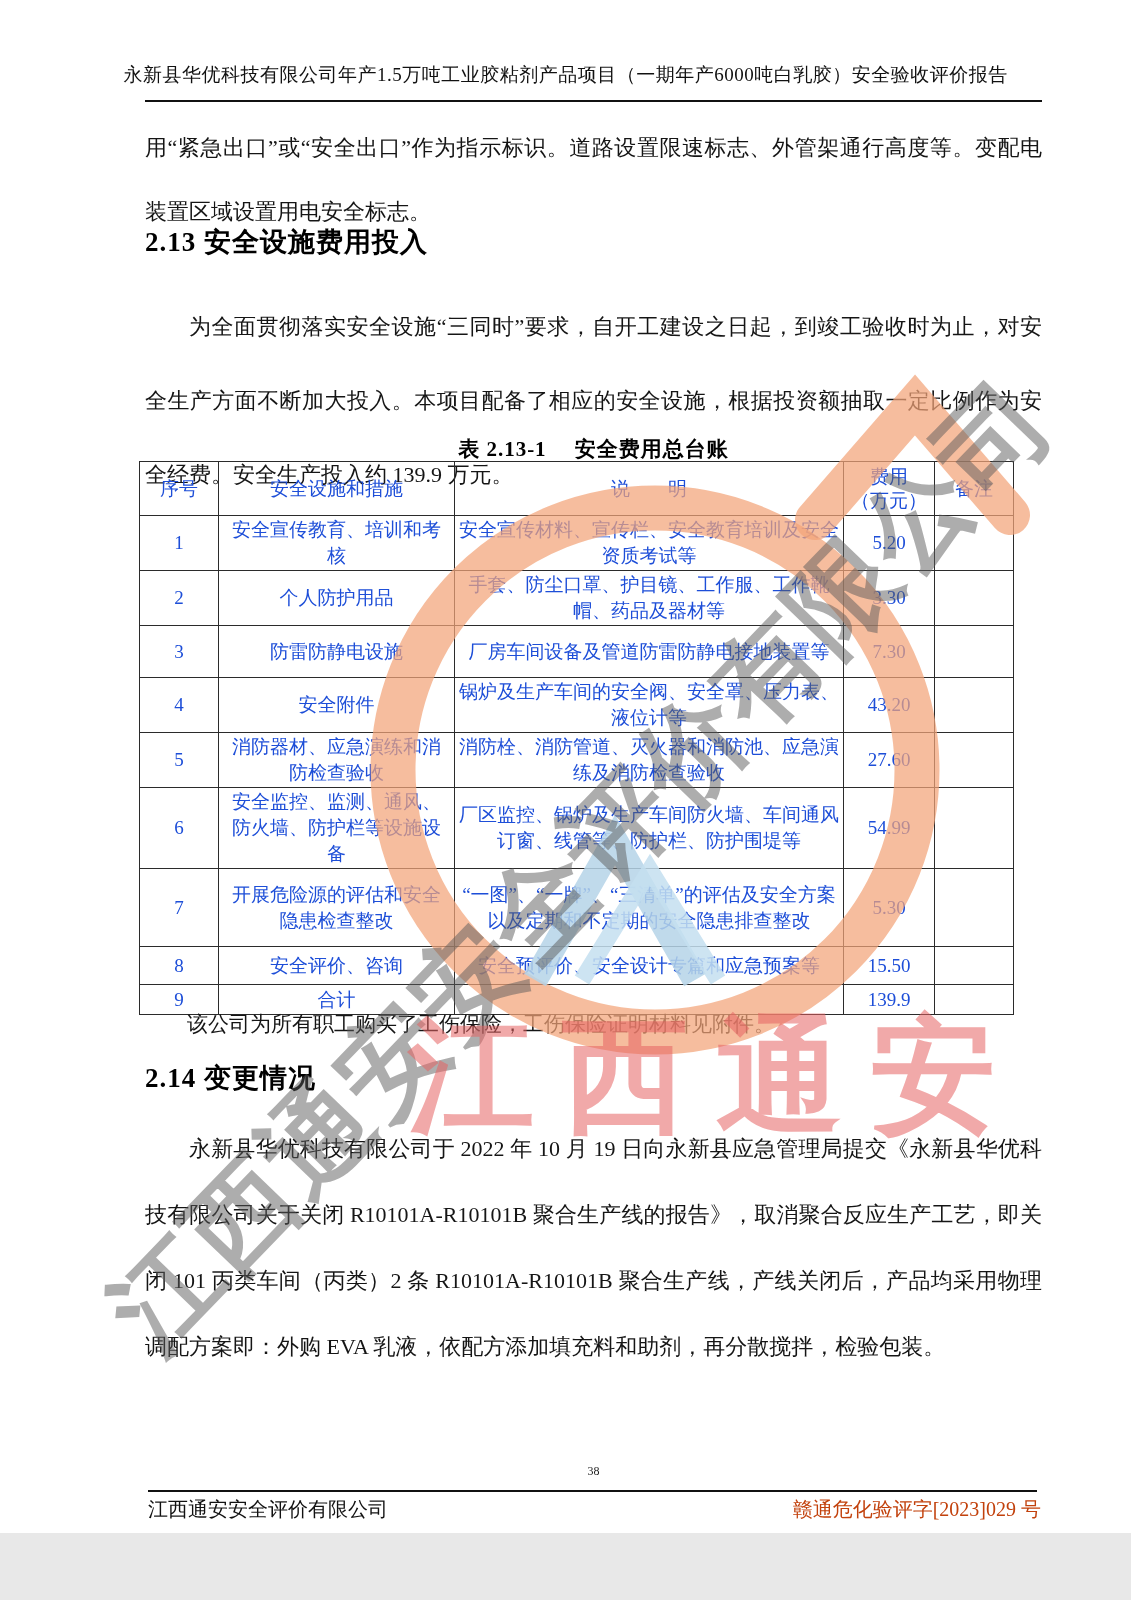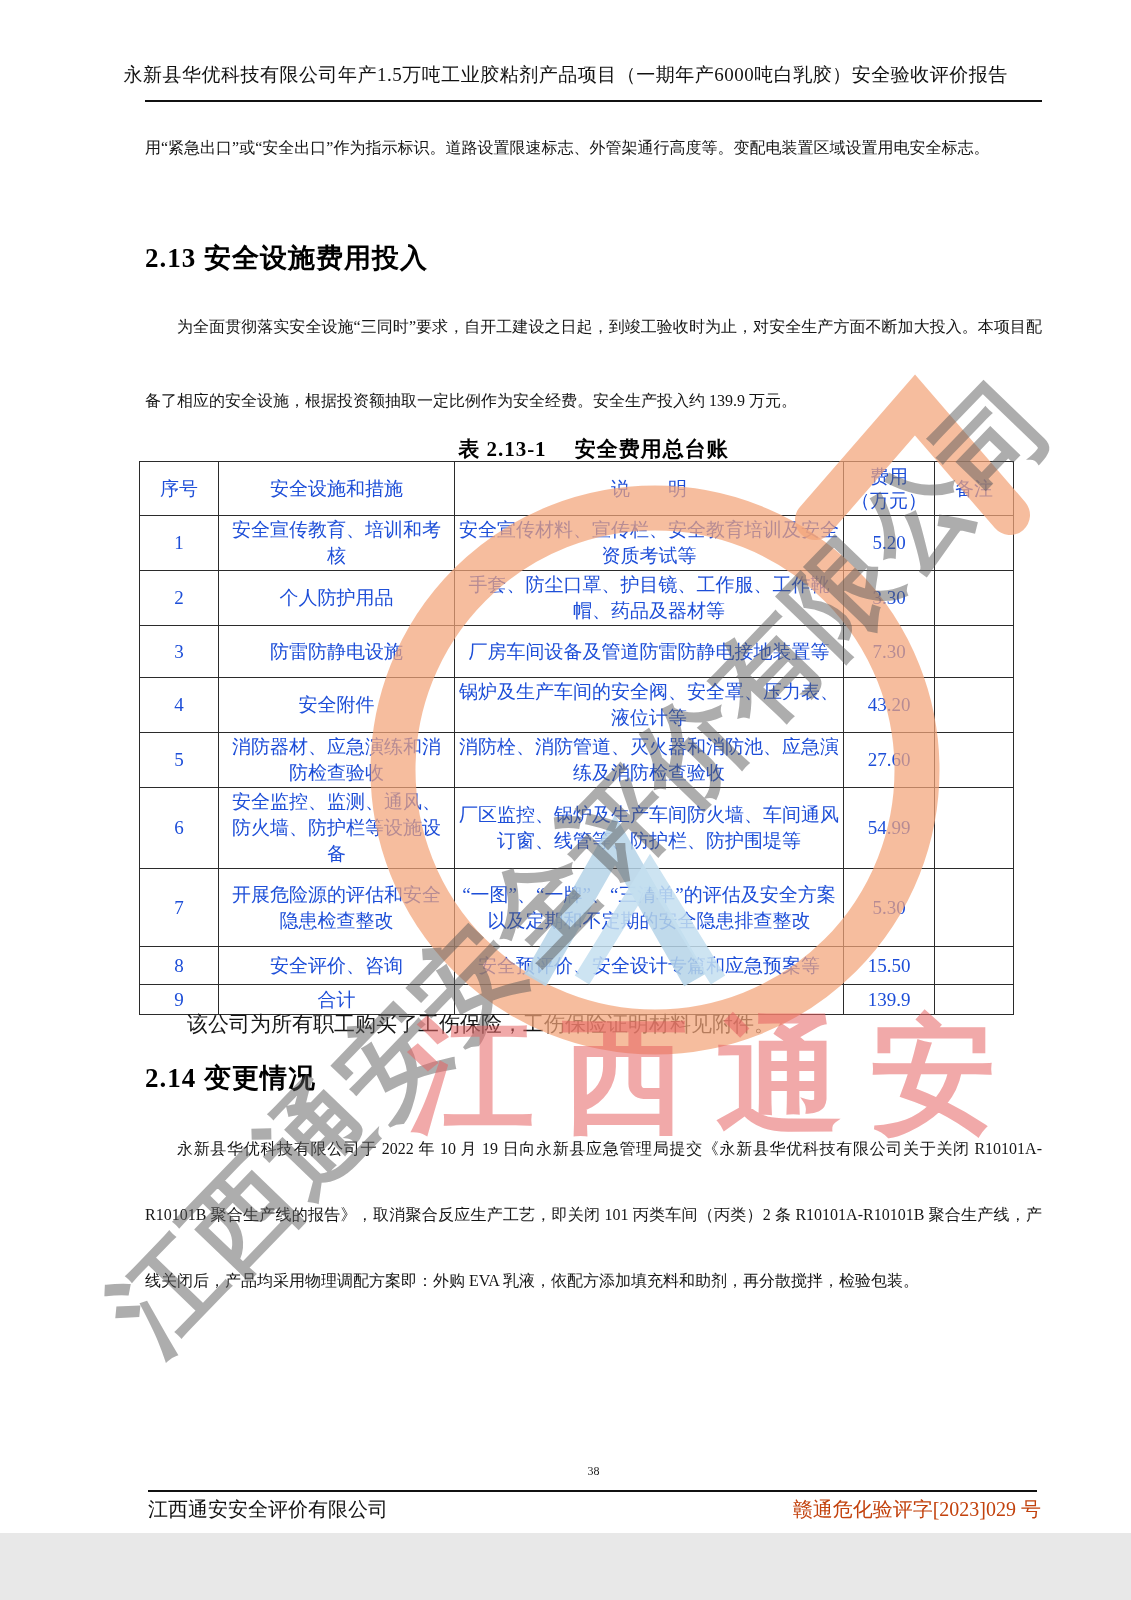--- a/index.html
+++ b/index.html
@@ -10,30 +10,30 @@
     color:#1c1c1c;
   }
   .abs{position:absolute;}
   
   .header-title{
     top:62px;left:0;width:100%;text-align:center;
     font-size:19px;letter-spacing:0.5px;color:#111;
   }
   .header-rule{top:100px;left:145px;width:897px;height:2px;background:#111;}
   
-  .para{left:145px;width:897px;font-size:16px;text-align:justify;color:#151515;}
+  .para{left:145px;width:897px;font-size:22px;text-align:justify;color:#151515;}
   .p1{top:116px;line-height:64px;}
   .p2{top:290px;line-height:74px;text-indent:2em;}
   .note{top:1004px;line-height:40px;text-indent:2em;font-size:21px;}
   .p3{top:1116px;line-height:66px;text-indent:2em;}
   .sec-heading{
     left:145px;font-size:27px;font-weight:bold;color:#000;
     font-family:"Liberation Serif","DejaVu Serif",serif;letter-spacing:1px;
   }
-  .h213{top:224px;margin-top:16px;}
+  .h213{top:224px;}
   .h214{top:1060px;}
   .table-caption{
     top:423px;left:145px;width:897px;text-align:center;
     font-size:21px;font-weight:bold;color:#000;letter-spacing:1px;margin-top:12px;
   }
   
   table.cost{
     position:absolute;top:461px;left:139px;width:874px;
     border-collapse:collapse;table-layout:fixed;
     font-size:19px;color:#1d4ed8;

